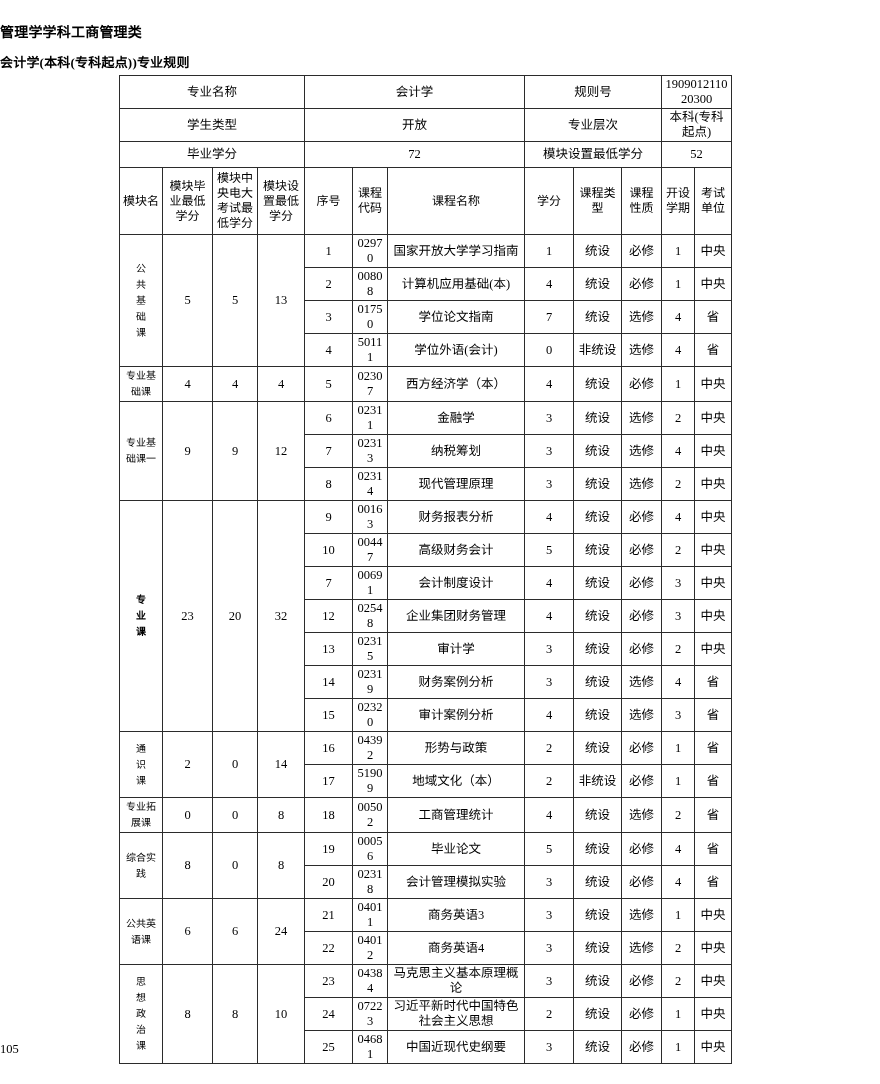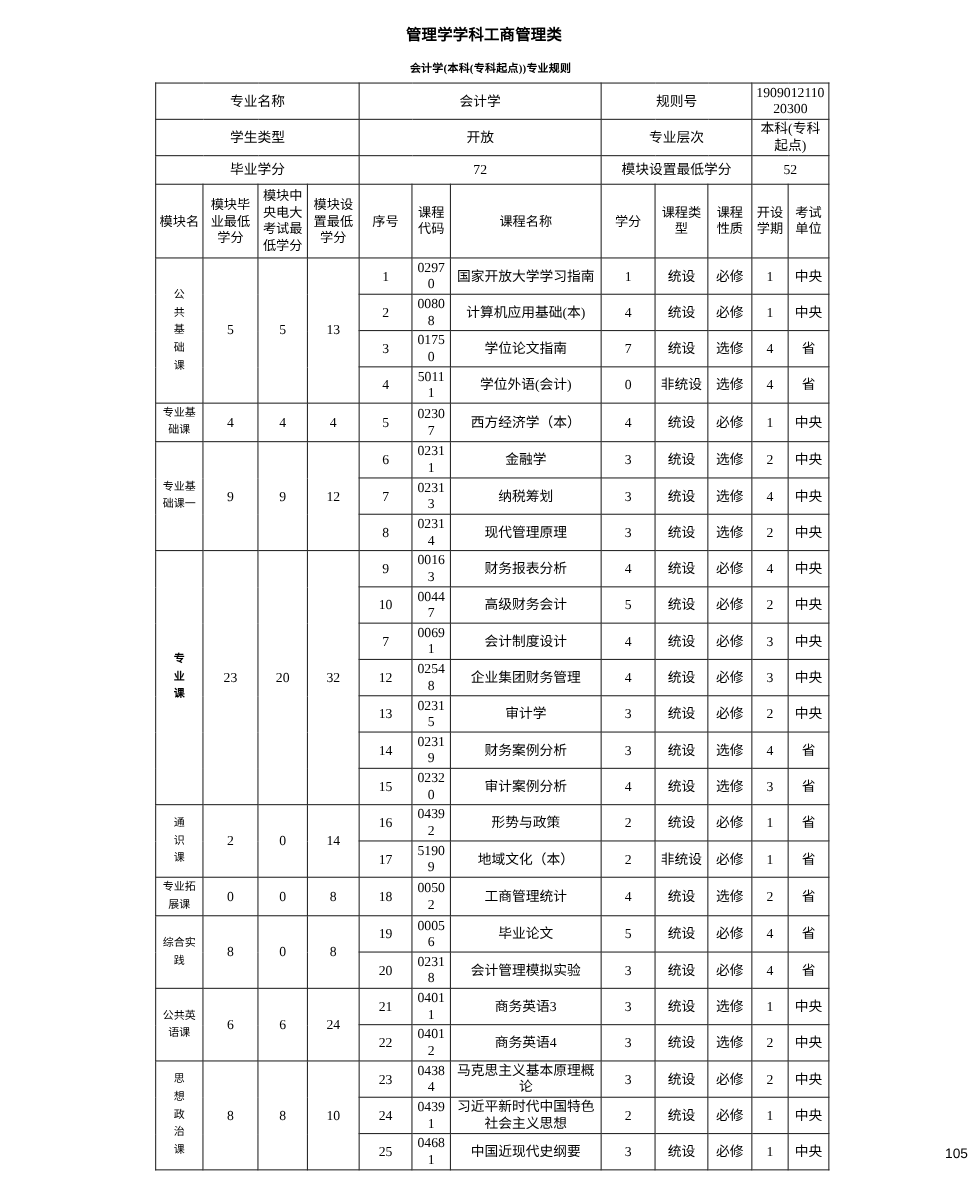--- a/index.html
+++ b/index.html
@@ -19,41 +19,39 @@
   .page {
     width: 880px;
     height: 1084px;
     position: relative;
     box-sizing: border-box;
   }
 
   
   .titles {
     padding-top: 22px;
-    text-align: center;
   }
   .title-main {
     font-size: 14px;
     font-weight: bold;
     line-height: 21px;
     letter-spacing: 0.2px;
   }
   .title-sub {
-    font-size: 10px;
+    font-size: 13px;
     font-weight: bold;
     line-height: 21px;
     margin-top: 9px;
     letter-spacing: 0.2px;
-    margin-left: 12px;
   }
 
   
   .table-wrap {
     position: absolute;
-    left: 141px;
+    left: 119px;
     top: 75px;
     width: 612px;
   }
   table.rules {
     border-collapse: collapse;
     table-layout: fixed;
     width: 612px;
     font-size: 12px;
   }
   table.rules td, table.rules th {
@@ -92,23 +90,23 @@
     font-size: 12.5px;
     line-height: 16px;
   }
 
   
   .page-number {
     position: absolute;
     left: 0;
     right: 0;
     top: 1042px;
-    text-align: right;
+    text-align: left;
     font-size: 12.5px;
-    font-family: Liberation Sans, sans-serif;
+    font-family: Liberation Serif, serif;
   }
 </style>
 </head>
 <body>
 
 <div class="page">
 
   <div class="titles">
     <div class="title-main">管理学学科工商管理类</div>
     <div class="title-sub">会计学(本科(专科起点))专业规则</div>
@@ -424,21 +422,21 @@
             <td>04384</td>
             <td class="course-name">马克思主义基本原理概论</td>
             <td>3</td>
             <td>统设</td>
             <td>必修</td>
             <td>2</td>
             <td>中央</td>
           </tr>
           <tr class="data-row">
             <td>24</td>
-            <td>04391</td>
+            <td>07223</td>
             <td class="course-name">习近平新时代中国特色社会主义思想</td>
             <td>2</td>
             <td>统设</td>
             <td>必修</td>
             <td>1</td>
             <td>中央</td>
           </tr>
           <tr class="data-row">
             <td>25</td>
             <td>04681</td>

